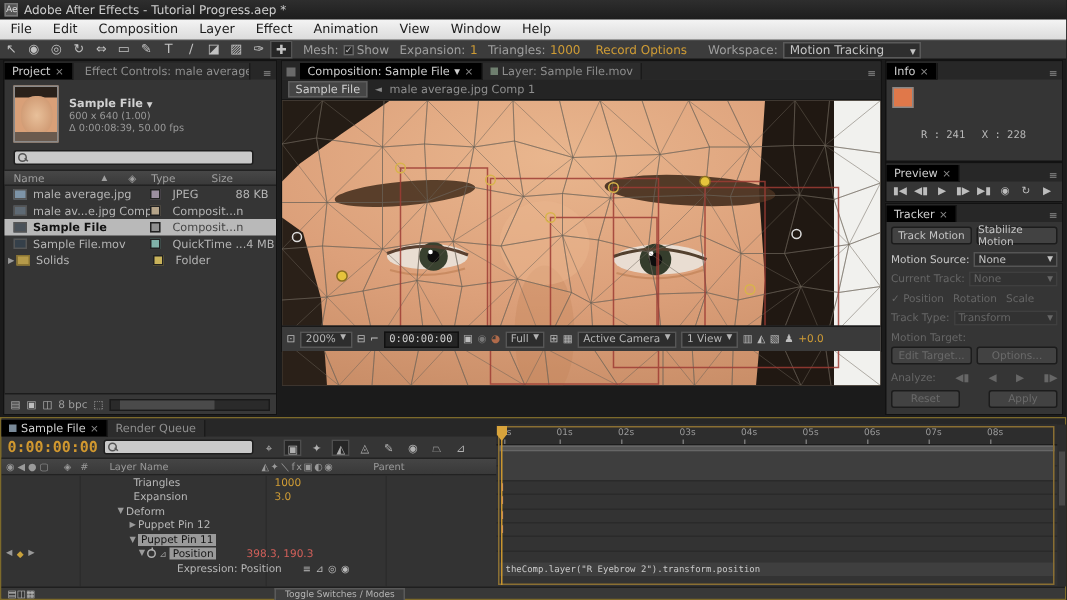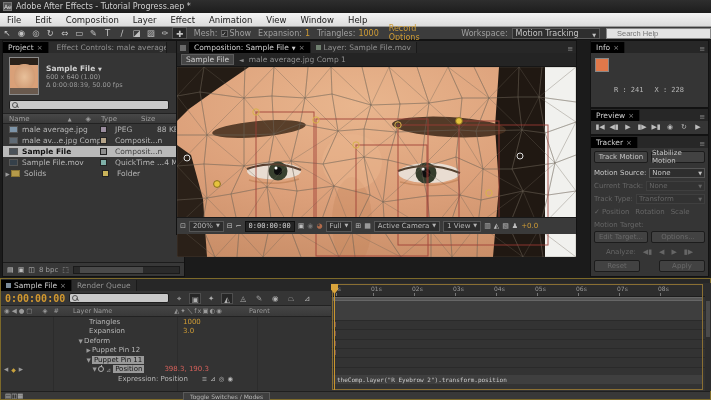--- a/index.html
+++ b/index.html
@@ -60,21 +60,21 @@
   .proj-row.selected { background:#b9b9b9; color:#111; }
   .chip { width:7px; height:7px; border:1px solid #222; }
   .mini-icon { width:9px; height:7px; border:1px solid #555; }
   #proj-bottom { position:absolute; left:0; bottom:0; width:100%; height:14px; background:#383838;
                  border-top:1px solid #1c1c1c; display:flex; align-items:center; gap:4px; padding:0 4px;
                  font-size:7px; color:#9f9f9f; }
   .hscroll { flex:1; height:8px; background:#2a2a2a; border:1px solid #1a1a1a; position:relative; }
   .hscroll .thumb { position:absolute; left:6px; top:0; width:60%; height:100%; background:#4a4a4a; }
 
   
-  #comp-panel { left:176px; top:40px; width:401px; height:195px; }
+  #comp-panel { left:187px; top:40px; width:401px; height:195px; }
   #comp-crumbs { height:14px; background:#242424; border-bottom:1px solid #161616; display:flex;
                  align-items:center; gap:5px; padding:0 4px; font-size:7.5px; }
   #comp-crumb-chip { background:#454545; border:1px solid #5c5c5c; padding:0 4px; height:11px;
                      display:flex; align-items:center; color:#cfcfcf; }
   #comp-viewer { position:relative; width:399px; height:190px; background:#2f2f2f; overflow:hidden; }
   #comp-bottombar { position:absolute; left:0; bottom:0; width:100%; height:17px; background:#3a3a3a;
                     border-top:1px solid #191919; display:flex; align-items:center; gap:3px; padding:0 3px;
                     font-size:7px; color:#b5b5b5; }
   .cbb-dd { background:#2d2d2d; border:1px solid #565656; height:11px; display:flex; align-items:flex-start;
             gap:3px; padding:0 3px; }
@@ -193,21 +193,20 @@
     <span class="tb-label">Expansion:</span>
     <span class="tb-value">1</span>
     <span class="tb-label">Triangles:</span>
     <span class="tb-value">1000</span>
     <span class="tb-value" style="margin-left:10px">Record Options</span>
     <span class="tb-label" style="margin-left:14px">Workspace:</span>
     <span class="dropdown" style="width:92px;margin-left:4px">
       <span>Motion Tracking</span>
       <span style="font-size:5px">▼</span>
     </span>
-    <input id="help-search" placeholder="Search Help" style="">
   </div>
 
   <div id="project-panel" class="abs panel">
     <div class="tabbar">
       <div class="tab active">
         <span>Project</span>
         <span class="close">×</span>
       </div>
       <div class="tab" style="max-width:118px;overflow:hidden">
         <span style="width:5px;height:5px;background:#777;display:inline-block"></span>
@@ -471,40 +470,40 @@
         <span style="font-size:5px">▼</span>
       </span>
     </div>
     <div class="trk-line disabled">
       <span>Current Track:</span>
       <span class="trk-dd disabled">
         <span>None</span>
         <span style="font-size:5px">▼</span>
       </span>
     </div>
+    <div class="trk-line disabled" style="gap:6px">
+      <span>✓ Position</span>
+      <span>Rotation</span>
+      <span>Scale</span>
+    </div>
     <div class="trk-line disabled">
       <span>Track Type:</span>
       <span class="trk-dd disabled">
         <span>Transform</span>
         <span style="font-size:5px">▼</span>
       </span>
     </div>
-    <div class="trk-line disabled" style="gap:6px">
-      <span>✓ Position</span>
-      <span>Rotation</span>
-      <span>Scale</span>
-    </div>
     <div class="trk-line disabled">
       <span>Motion Target:</span>
     </div>
     <div class="row" style="gap:3px;padding:0 3px">
       <span class="trk-btn disabled">Edit Target...</span>
       <span class="trk-btn disabled">Options...</span>
     </div>
-    <div class="trk-line disabled" style="justify-content:center;gap:7px;margin-top:2px">
+    <div class="trk-line disabled" style="justify-content:space-between;gap:7px;margin-top:2px">
       <span>Analyze:</span>
       <span>◀▮</span>
       <span>◀</span>
       <span>▶</span>
       <span>▮▶</span>
     </div>
     <div class="row" style="gap:19px;padding:2px 3px">
       <span class="trk-btn disabled">Reset</span>
       <span class="trk-btn disabled">Apply</span>
     </div>

